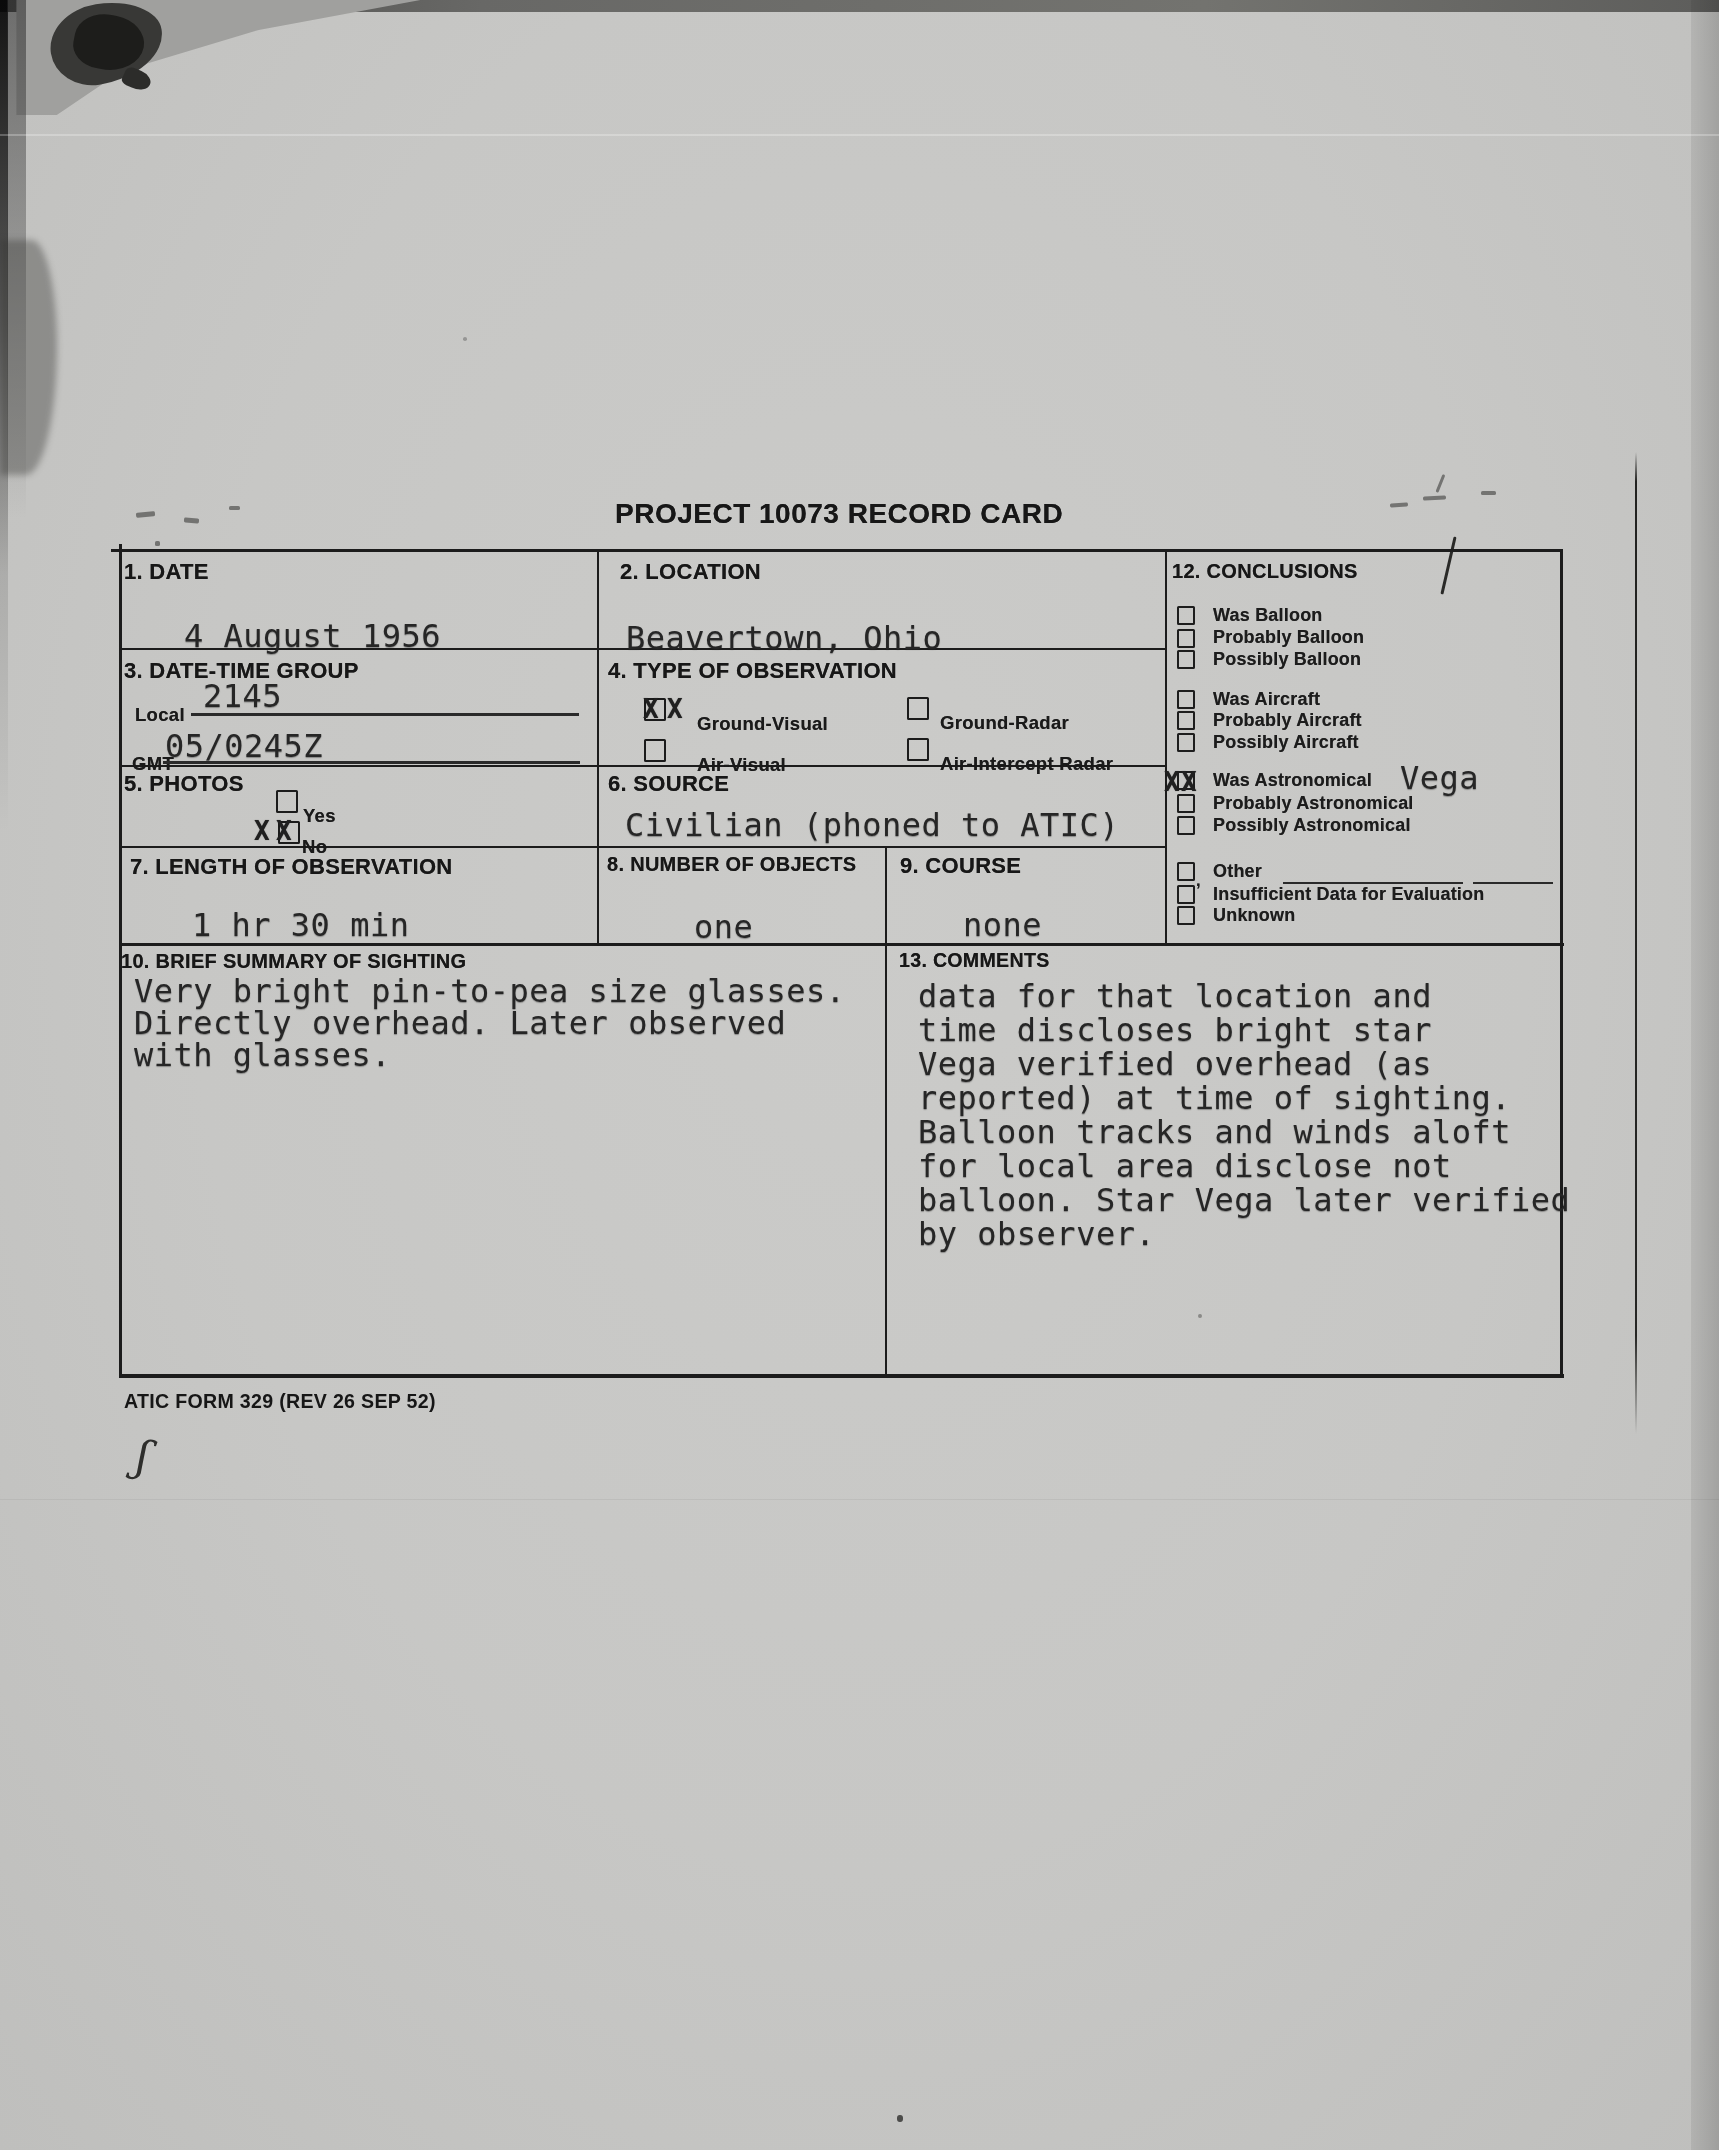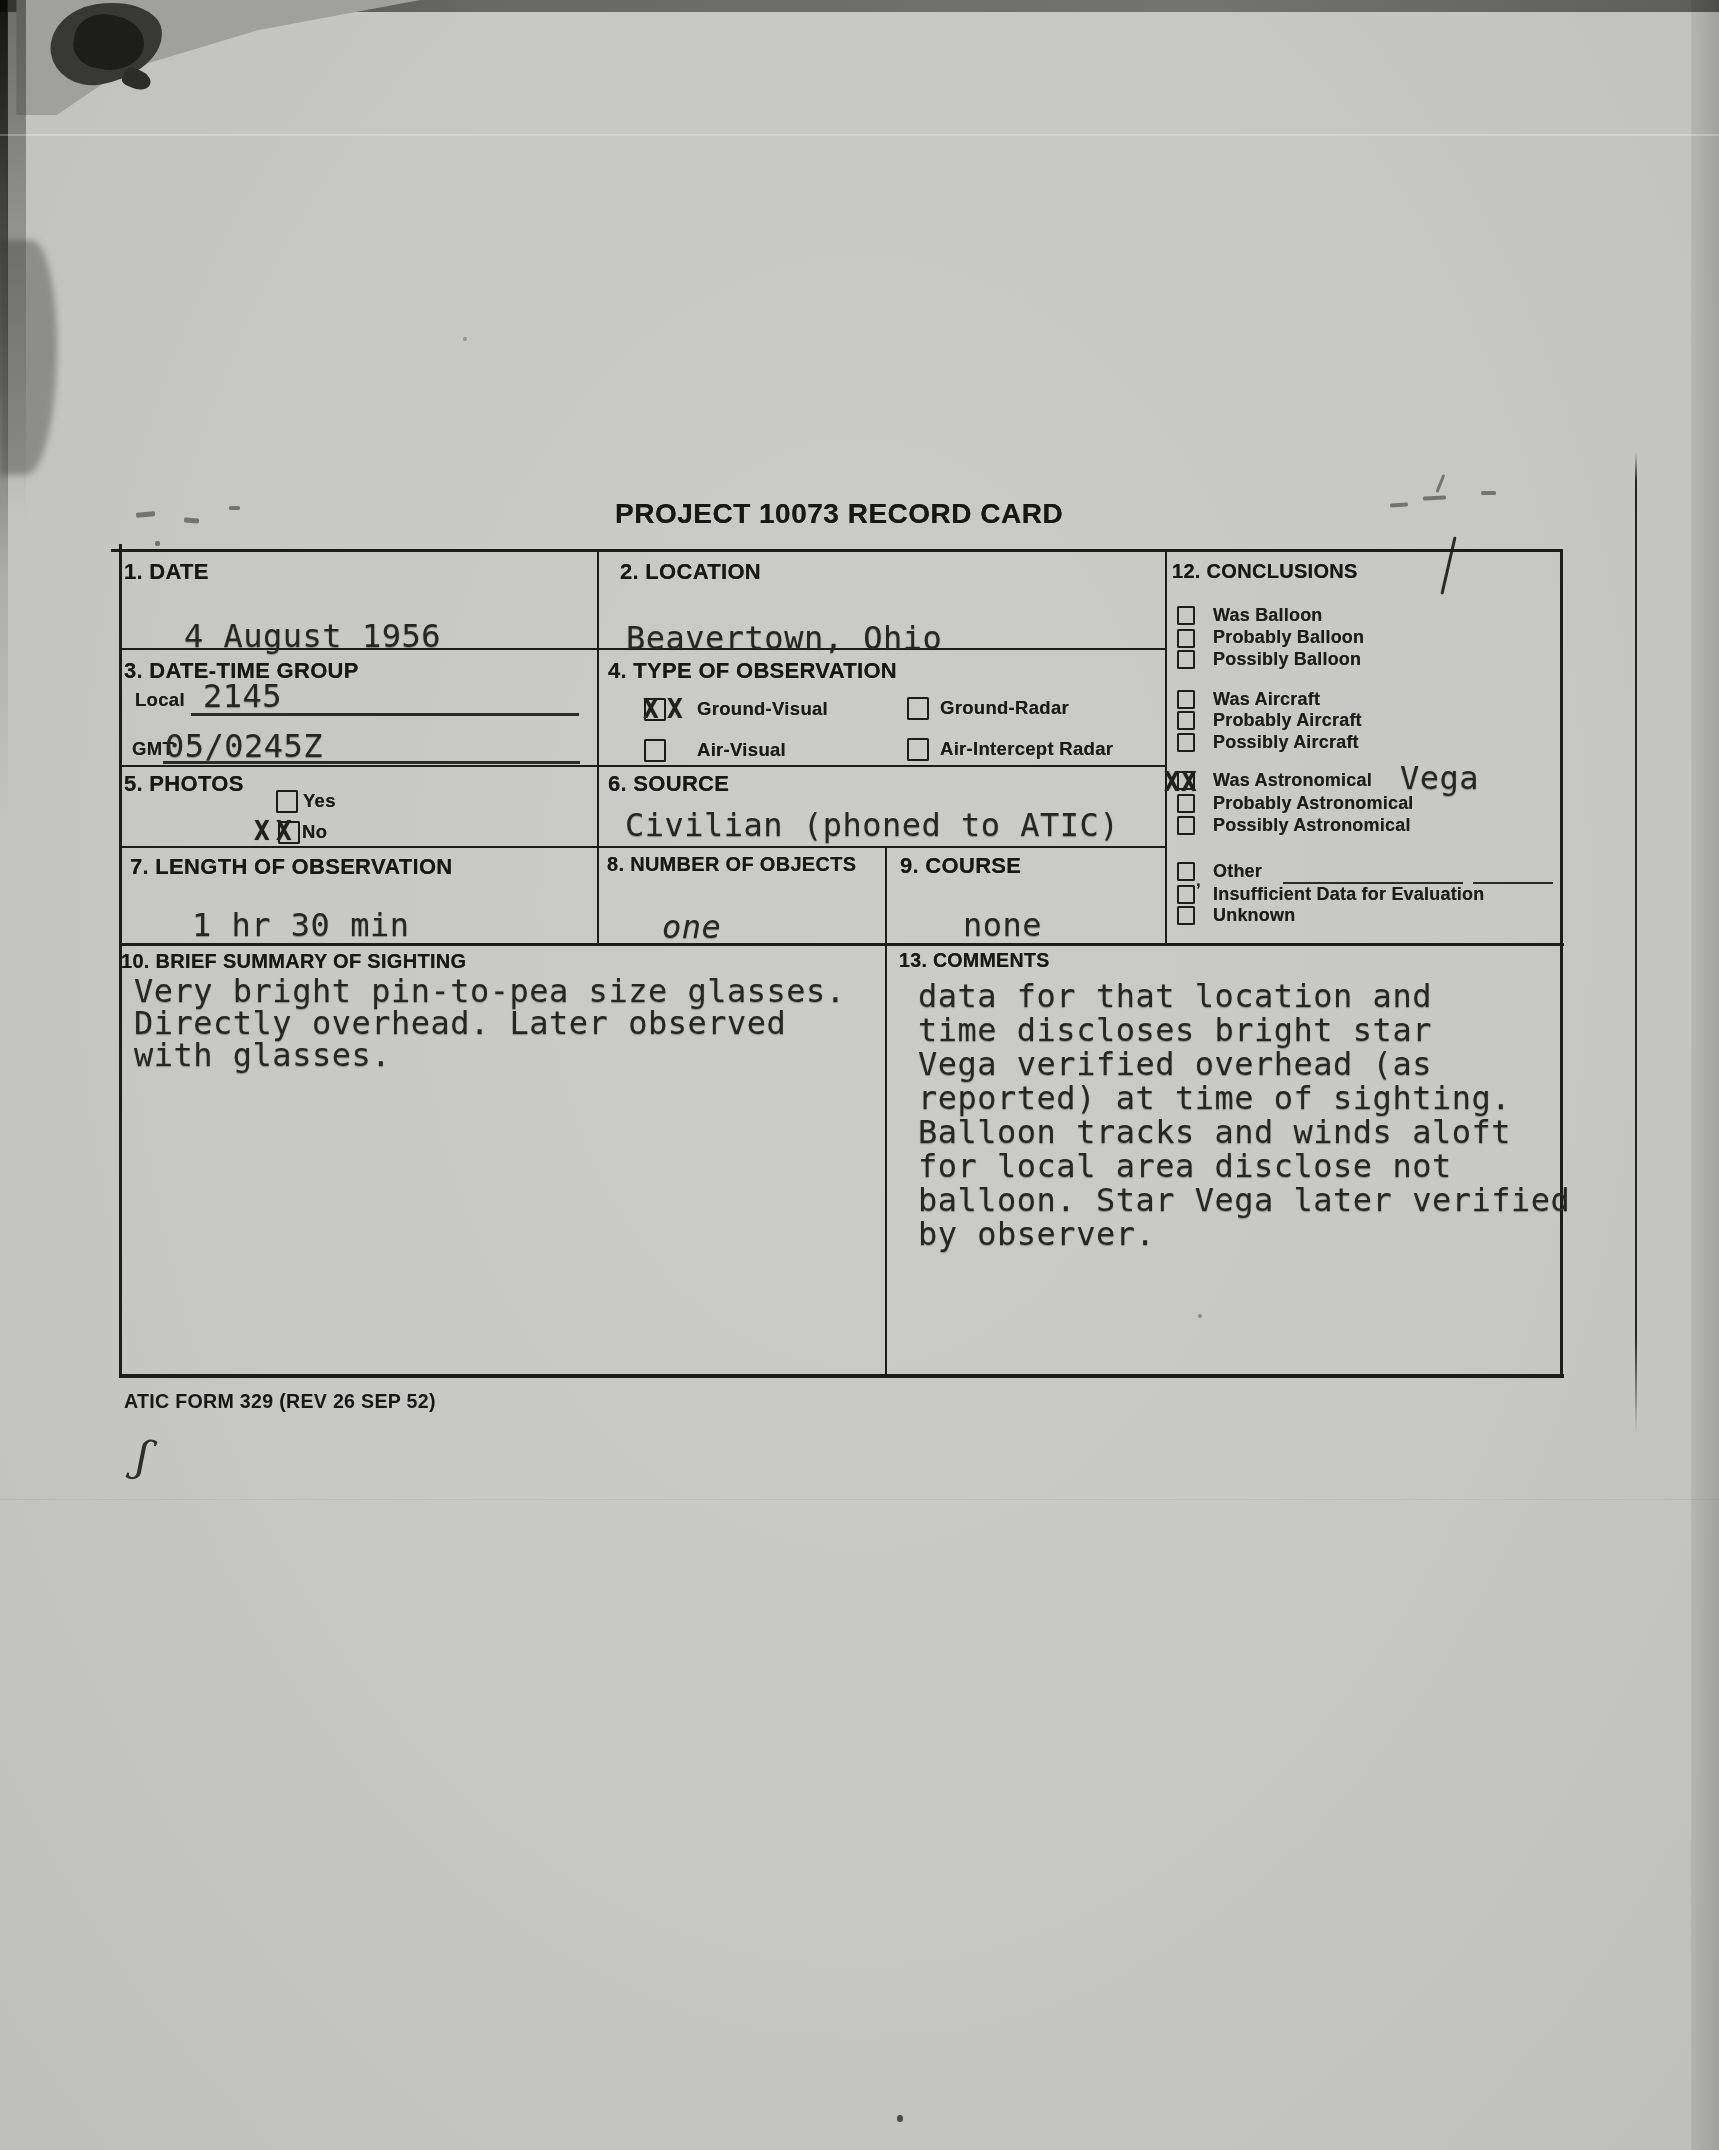--- a/index.html
+++ b/index.html
@@ -25,21 +25,21 @@
   .pencil{position:absolute;background:rgba(48,48,46,.55);border-radius:1.6px;}
   #slash-mark{left:1447px;top:536px;width:2.7px;height:59px;background:#2a2a28;transform:rotate(13deg);border-radius:1.6px;}
   #squiggle{position:absolute;left:137px;top:1431px;font:italic 400 43px "DejaVu Serif",serif;color:#2e2e2c;transform:rotate(9deg);}
   .speck{position:absolute;background:#4c4c4a;border-radius:50%;}
   
   .line{position:absolute;background:#1c1c1c;}
   .uline{position:absolute;background:#2a2a2a;height:2.7px;}
   
   .ttl{position:absolute;font:700 28px "Liberation Sans",sans-serif;color:#171717;letter-spacing:0.5px;white-space:nowrap;text-shadow:0 0 0.5px rgba(10,10,10,.75);}
   .lbl{position:absolute;font:700 22px "Liberation Sans",sans-serif;color:#171717;letter-spacing:0.3px;white-space:nowrap;text-shadow:0 0 0.5px rgba(10,10,10,.7);}
-  .lbl2{position:absolute;font:700 18.5px "Liberation Sans",sans-serif;color:#1a1a1a;letter-spacing:0.3px;white-space:nowrap;text-shadow:0 0 0.5px rgba(10,10,10,.6);}
+  .lbl2{position:absolute;font:700 18.5px "Liberation Sans",sans-serif;color:#1a1a1a;letter-spacing:0.3px;white-space:nowrap;text-shadow:0 0 0.5px rgba(10,10,10,.6);margin-top:15px;}
   .clbl{position:absolute;font:700 18px "Liberation Sans",sans-serif;color:#1c1c1c;letter-spacing:0.2px;white-space:nowrap;text-shadow:0 0 0.5px rgba(10,10,10,.55);}
   .tw{position:absolute;font:400 32px "DejaVu Sans Mono",monospace;color:#262626;letter-spacing:0.5px;white-space:nowrap;text-shadow:0 0.5px 1.1px rgba(40,40,40,.4);}
   .tw-lines div{height:32px;}
   .tw-lines2 div{height:34px;}
   .cbx{position:absolute;width:17.5px;height:18.5px;border:2.7px solid #1b1b1b;border-radius:1.6px;}
   .cbx-sm{position:absolute;width:14px;height:15.3px;border:2.7px solid #1d1d1d;border-radius:1.6px;}
   .xmark{position:absolute;font:700 26px "DejaVu Sans Mono",monospace;color:#202020;text-shadow:0 0 1.1px rgba(20,20,20,.5);}
   .ftr{position:absolute;font:700 19.6px "Liberation Sans",sans-serif;color:#161616;letter-spacing:0.3px;white-space:nowrap;}
 </style>
 </head>
@@ -133,21 +133,21 @@
     <span class="xmark" style="left:276px;top:816px;">X</span>
     <span class="lbl2" style="left:302px;top:821px;">No</span>
   </div>
 
   <div class="lbl" style="left:608px;top:771px;">6. SOURCE</div>
   <div class="tw" style="left:625px;top:806px;">Civilian (phoned to ATIC)</div>
 
   <div class="lbl" style="left:130px;top:854px;">7. LENGTH OF OBSERVATION</div>
   <div class="tw" style="left:192px;top:906px;">1 hr 30 min</div>
   <div class="lbl" style="left:607px;top:853px;font-size:20px;">8. NUMBER OF OBJECTS</div>
-  <div class="tw" style="left:662px;top:908px;font-style:italic;">one</div>
+  <div class="tw" style="left:694px;top:908px;">one</div>
   <div class="lbl" style="left:900px;top:853px;">9. COURSE</div>
   <div class="tw" style="left:963px;top:906px;">none</div>
 
   <div class="lbl" style="left:121px;top:950px;font-size:20px;">10. BRIEF SUMMARY OF SIGHTING</div>
   <div class="tw tw-lines" style="left:134px;top:972px;">
     <div>Very bright pin-to-pea size glasses.</div>
     <div>Directly overhead. Later observed</div>
     <div>with glasses.</div>
   </div>
 

